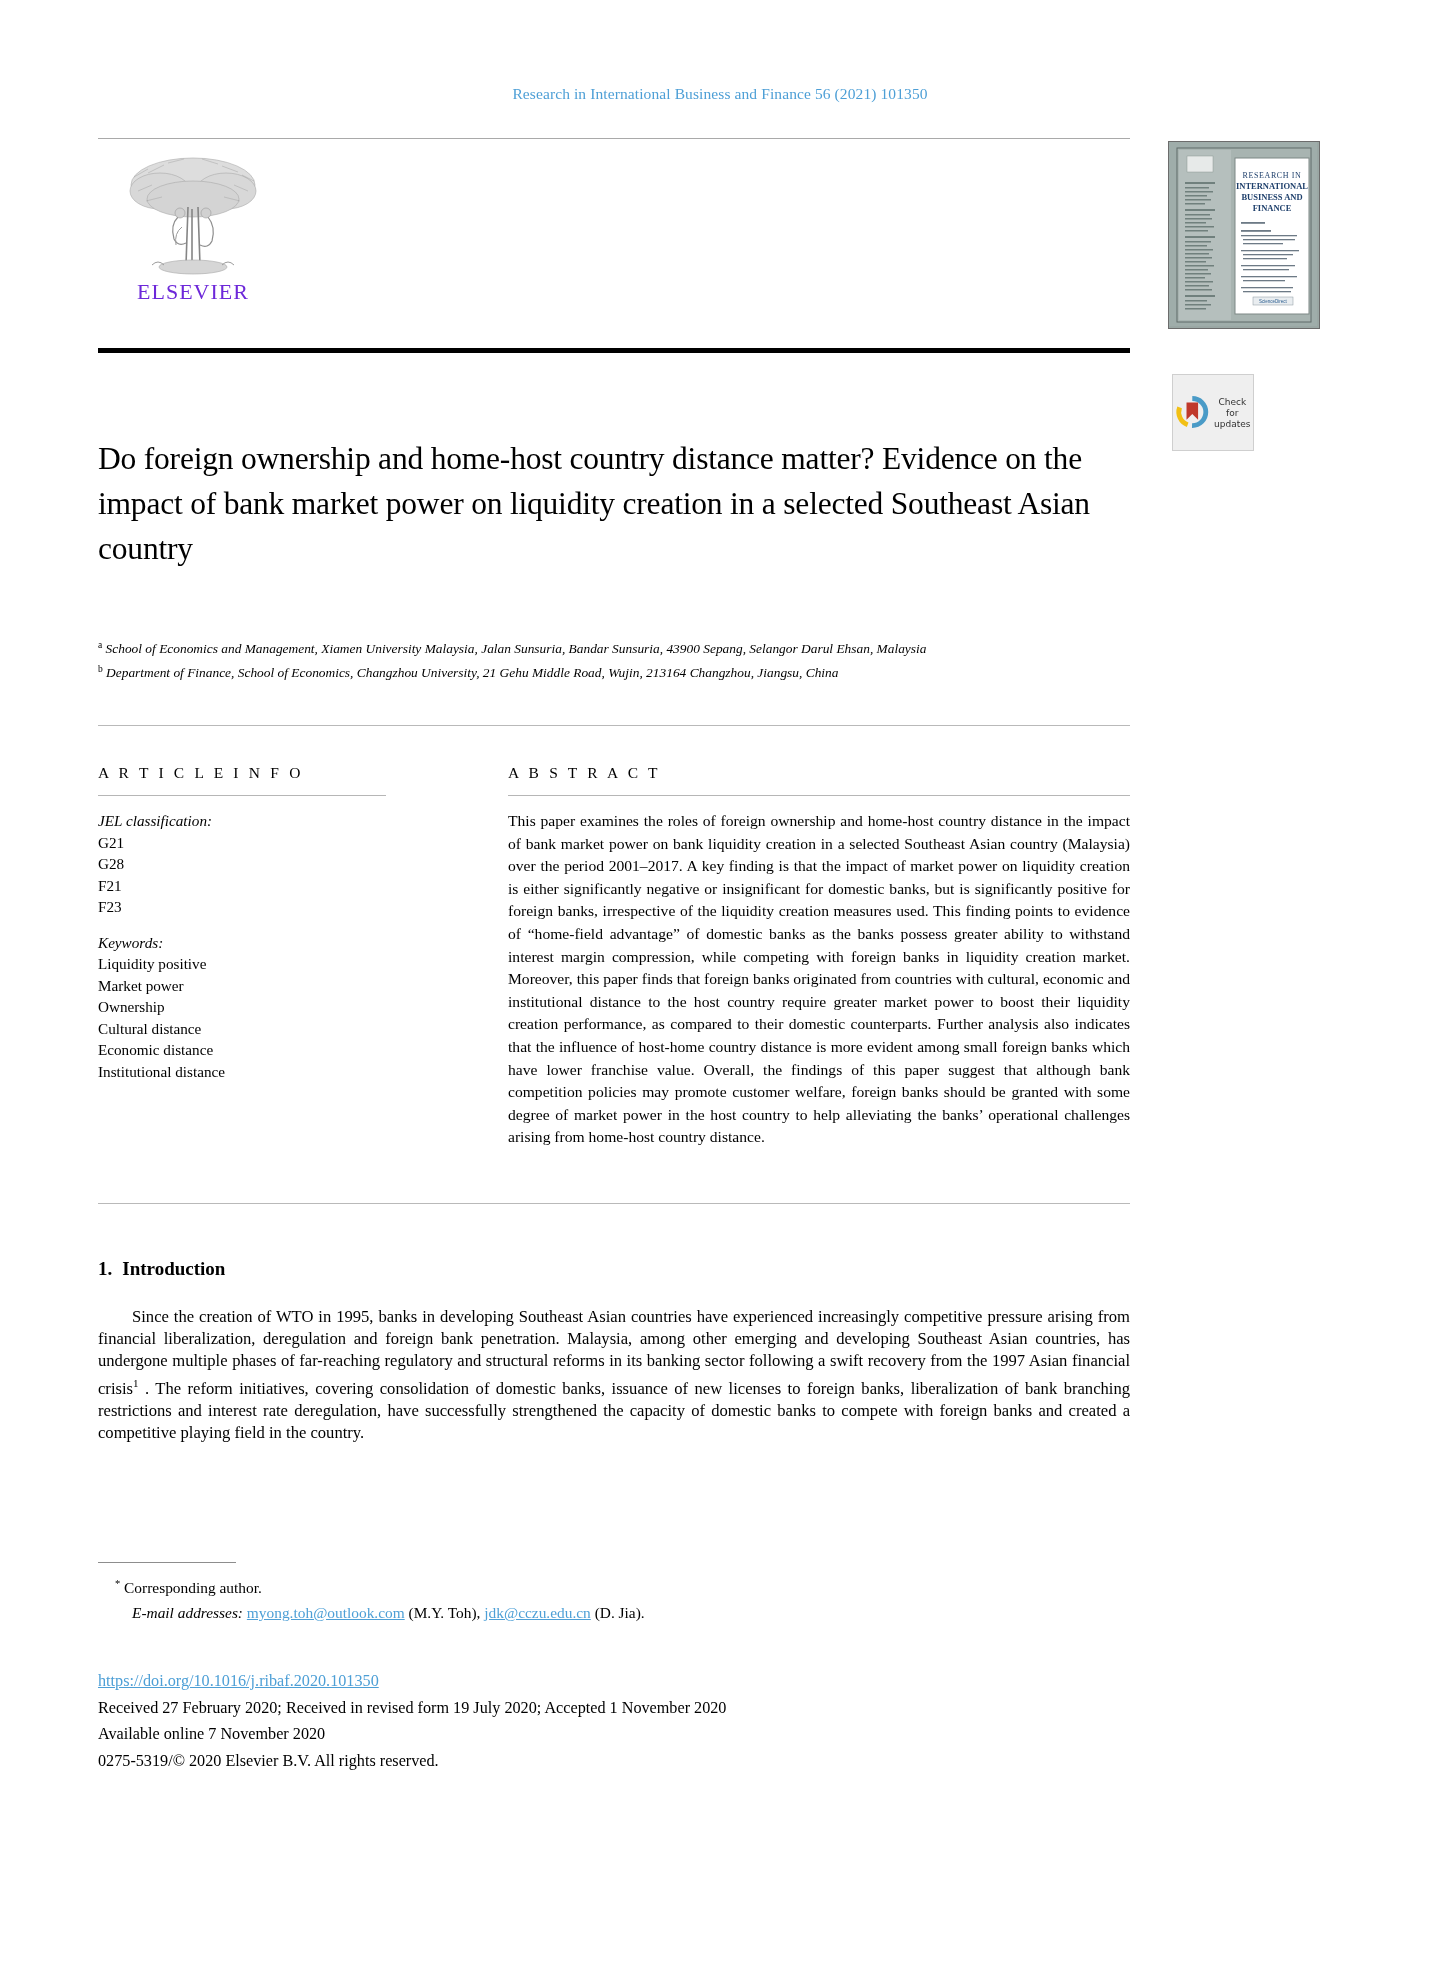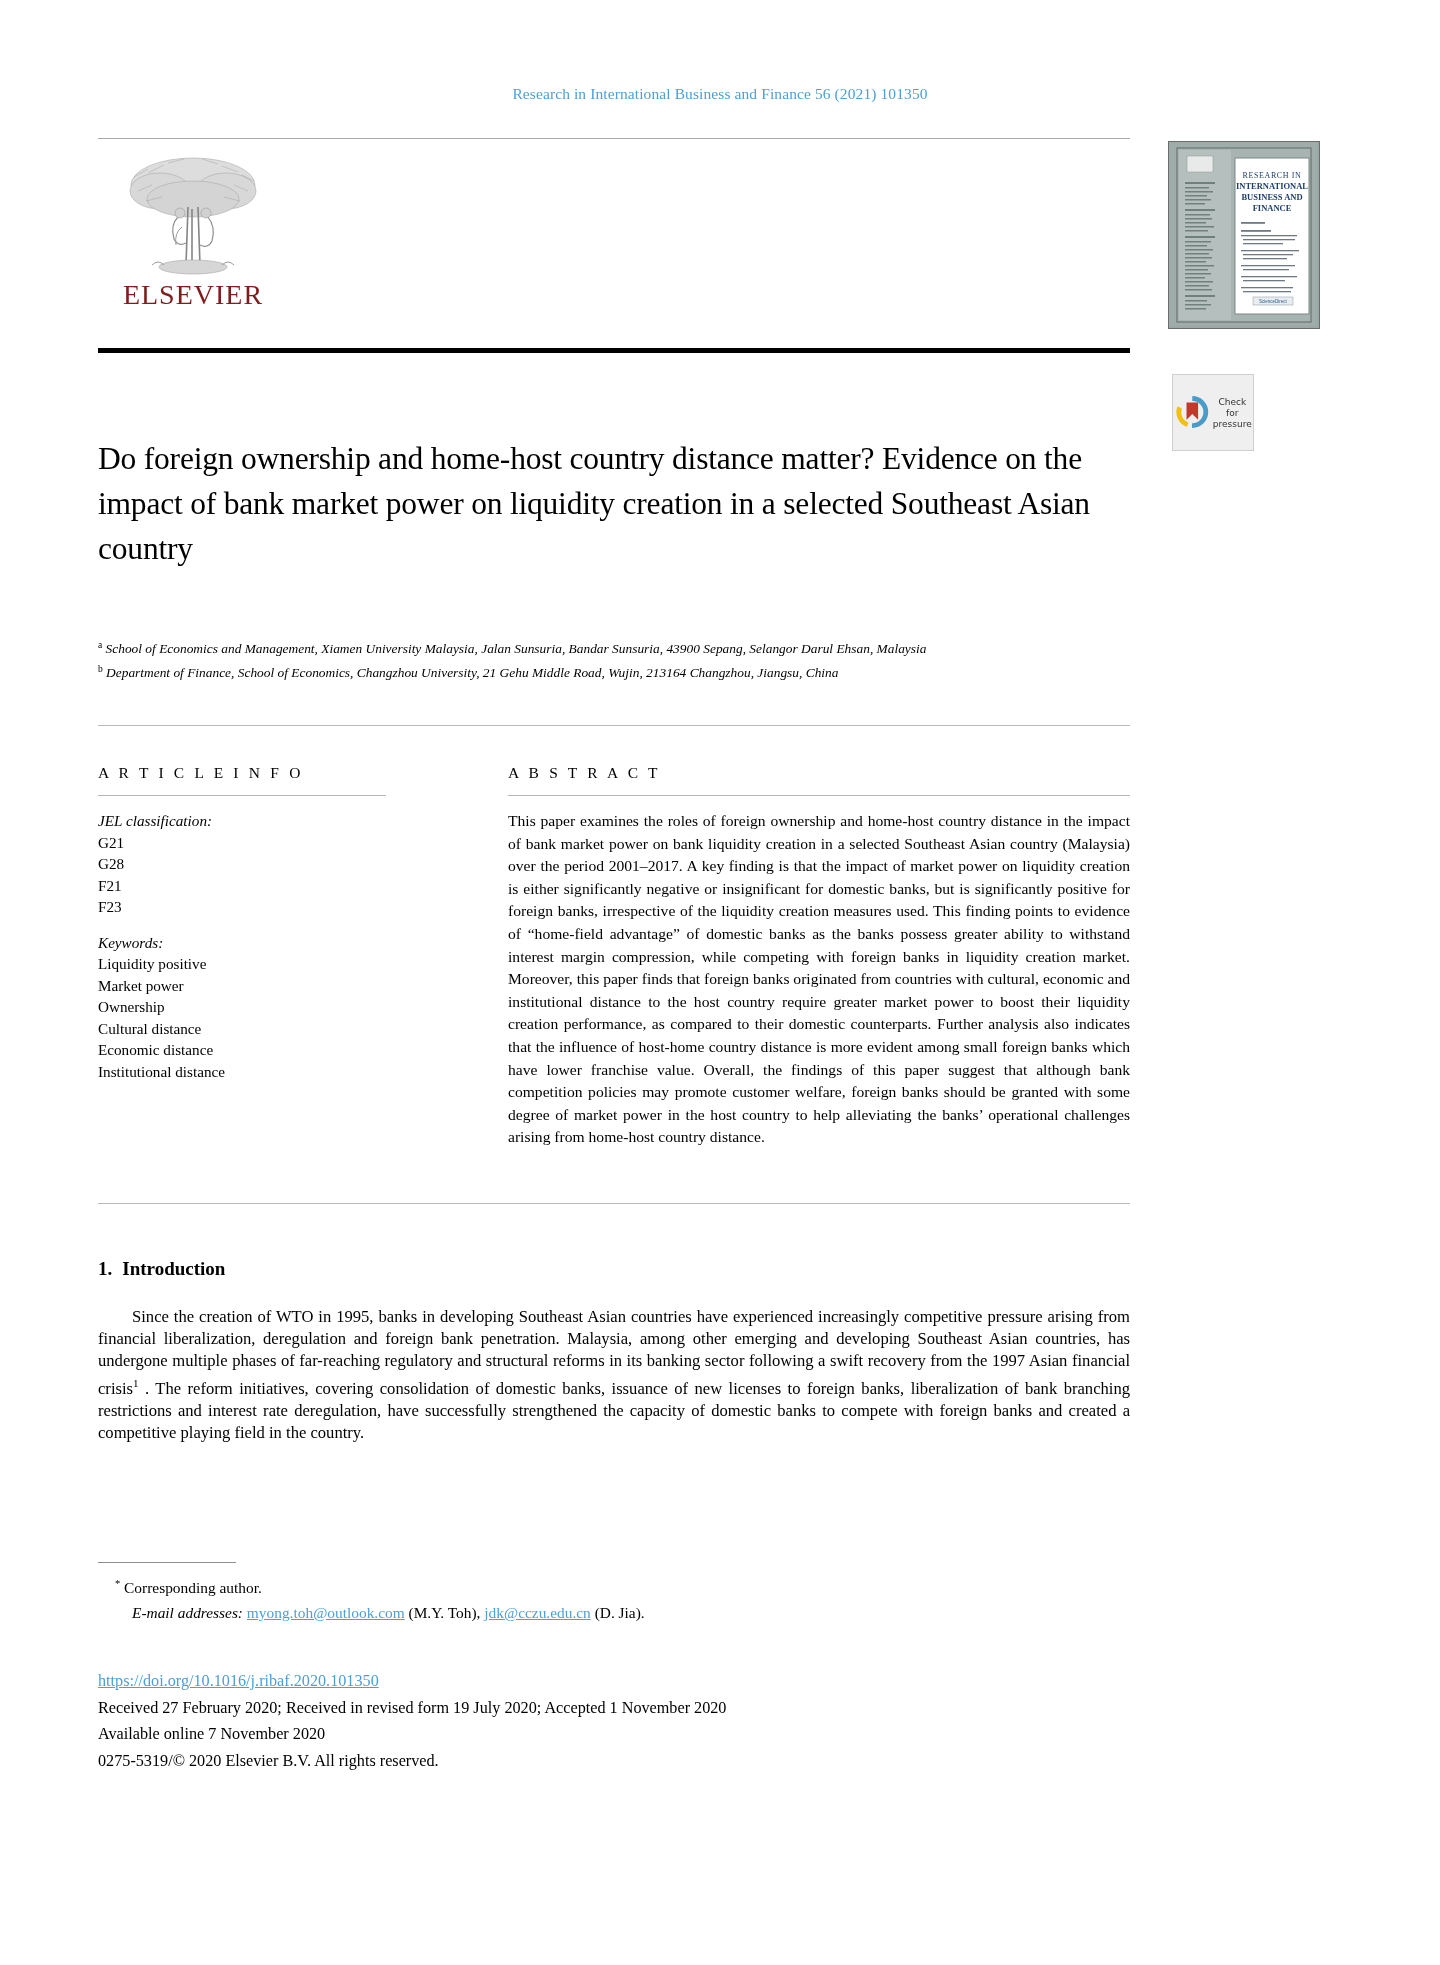--- a/index.html
+++ b/index.html
@@ -55,23 +55,23 @@
     flex: none;
     display: flex;
     flex-direction: column;
     align-items: center;
     justify-content: flex-start;
     padding-top: 6px;
   }
   .tree-svg { display:block; }
   .elsevier-word {
     font-family: "Liberation Serif", serif;
-    font-size: 28px;
+    font-size: 22px;
     letter-spacing: 1px;
-    color: #7f1d1d;
+    color: #6d28d9;
     margin-top: 2px;
     font-weight: 400;
   }
   .journal-band {
     flex: 1;
     background: #e8e8e8;
     display: flex;
     flex-direction: column;
     align-items: center;
     justify-content: center;
@@ -385,21 +385,21 @@
   <div class="black-rule"></div>
 
   <div class="crossmark">
     <svg width="40" height="38" viewBox="0 0 40 38">
       <circle cx="20" cy="18" r="14" fill="none" stroke="#4a9bc7" stroke-width="5" stroke-dasharray="44 44" transform="rotate(-90 20 18)"></circle>
       <circle cx="20" cy="18" r="14" fill="none" stroke="#f2c014" stroke-width="5" stroke-dasharray="22 66" transform="rotate(110 20 18)"></circle>
       <path d="M14 8 L26 8 L26 26 L20 20 L14 26 Z" fill="#c0392b"></path>
     </svg>
     <div class="crossmark-label">
       <div>Check for</div>
-      <div>pressure</div>
+      <div>updates</div>
     </div>
   </div>
 
   <h1 class="article-title">Do foreign ownership and home-host country distance matter? Evidence on the impact of bank market power on liquidity creation in a selected Southeast Asian country</h1>
 
 
   <div class="affiliations">
     <div><sup>a</sup> <span>School of Economics and Management, Xiamen University Malaysia, Jalan Sunsuria, Bandar Sunsuria, 43900 Sepang, Selangor Darul Ehsan, Malaysia</span></div>
     <div><sup>b</sup> <span>Department of Finance, School of Economics, Changzhou University, 21 Gehu Middle Road, Wujin, 213164 Changzhou, Jiangsu, China</span></div>
   </div>

